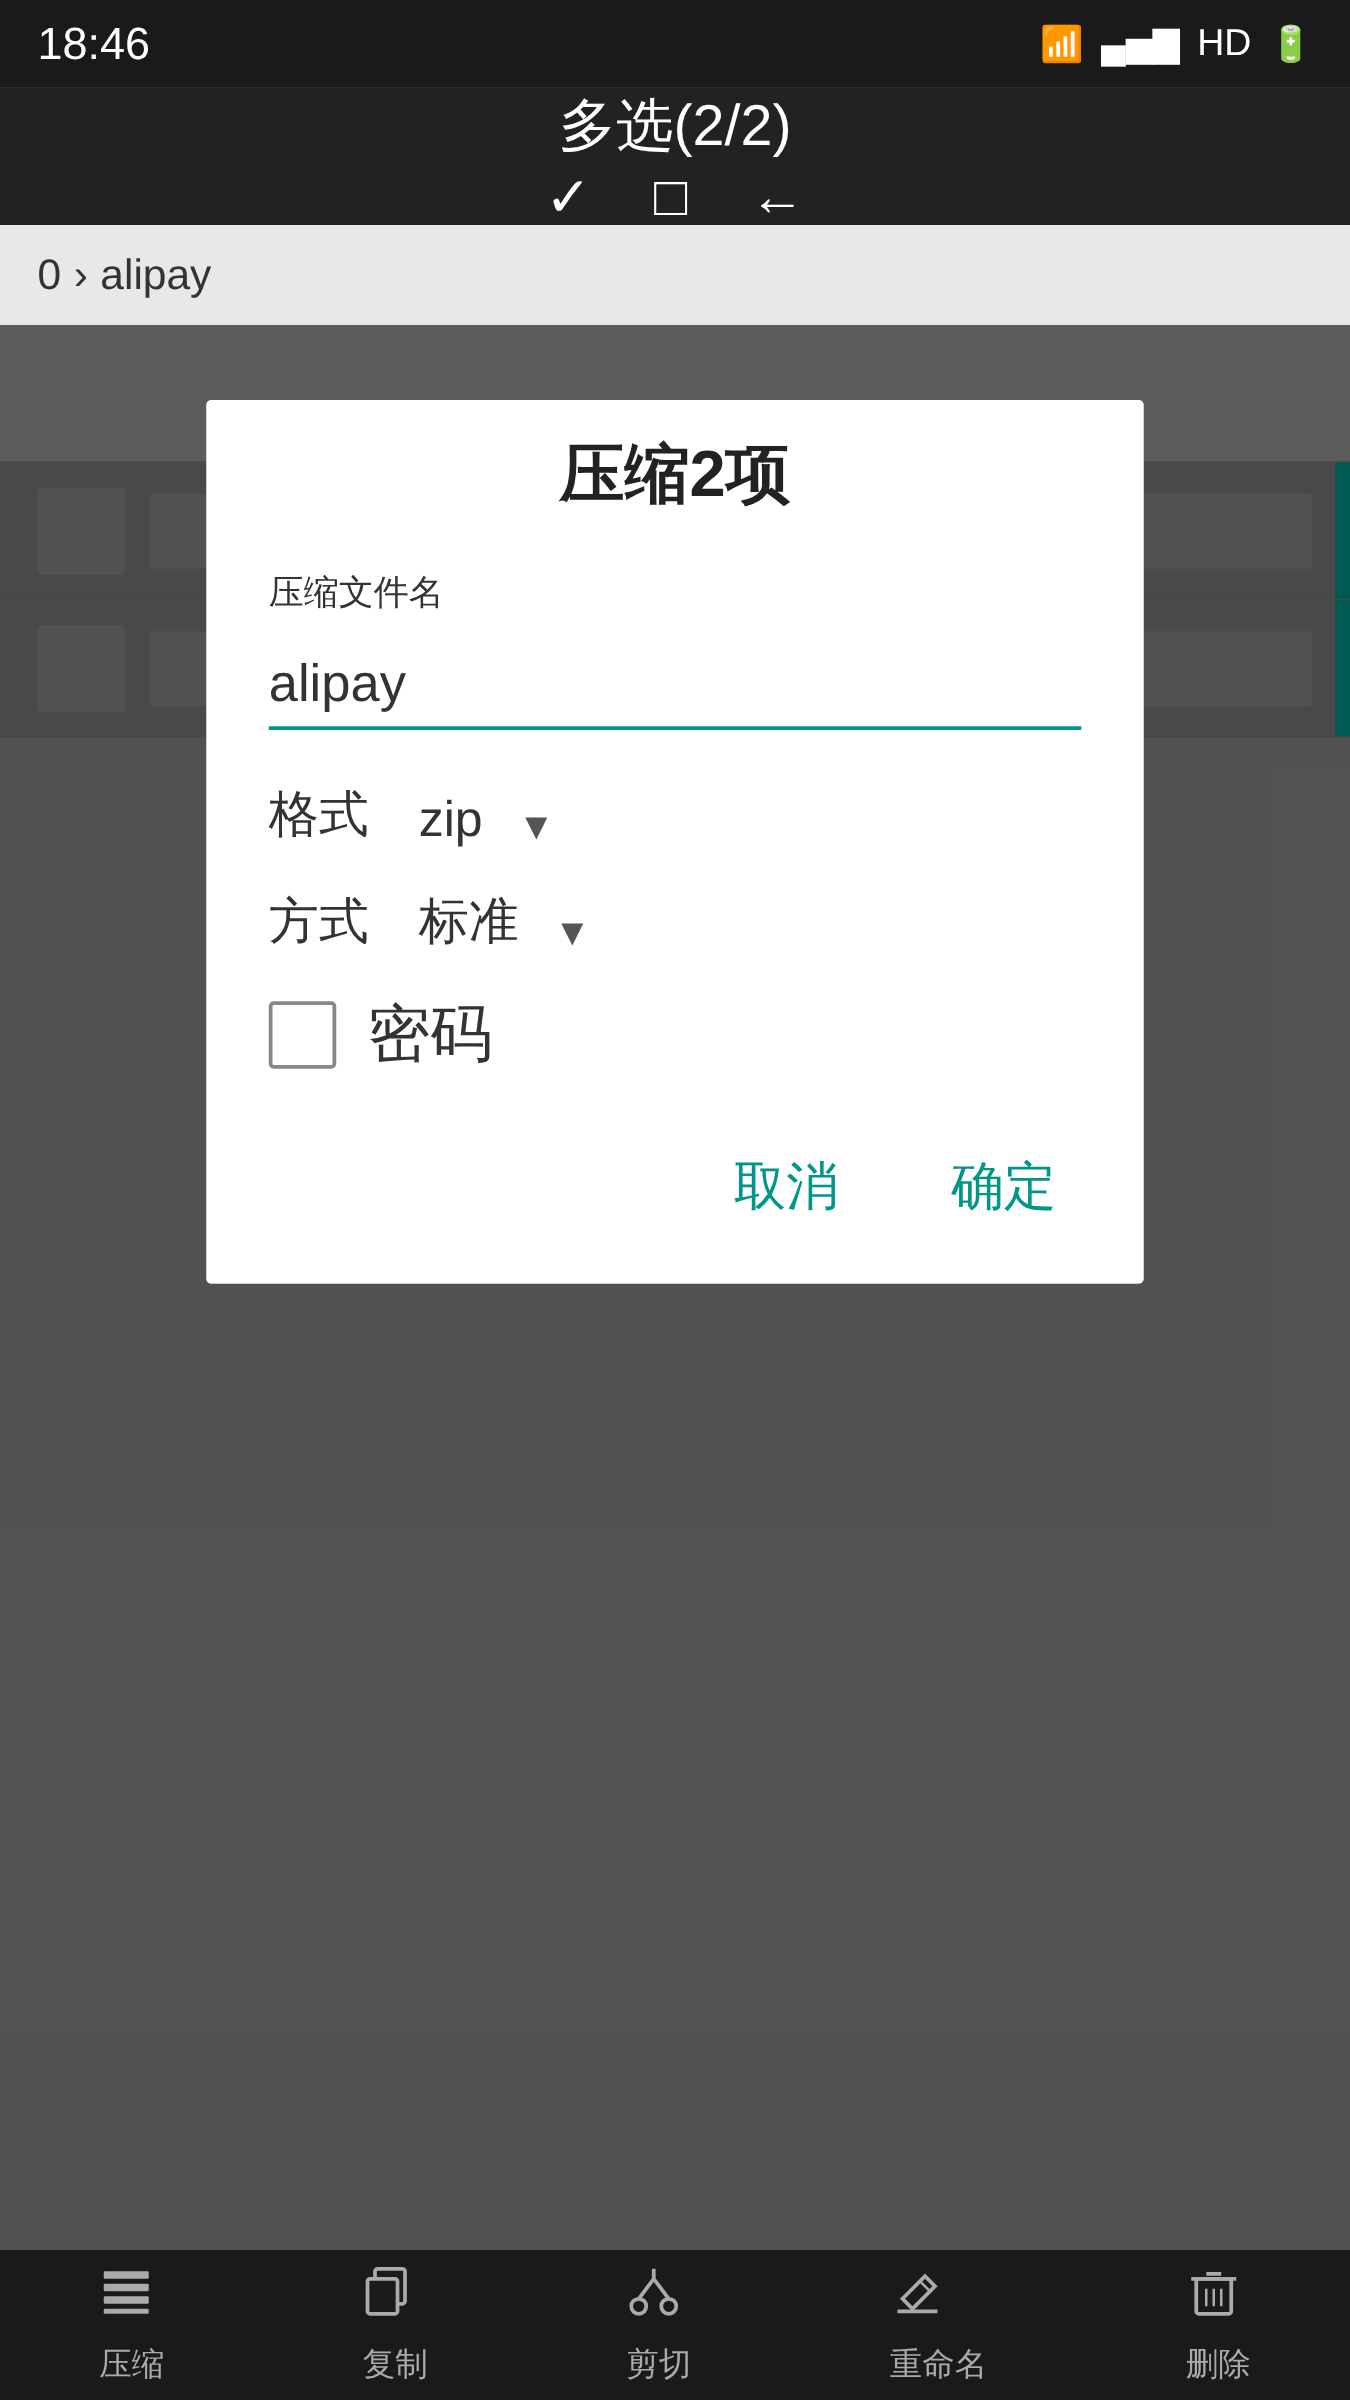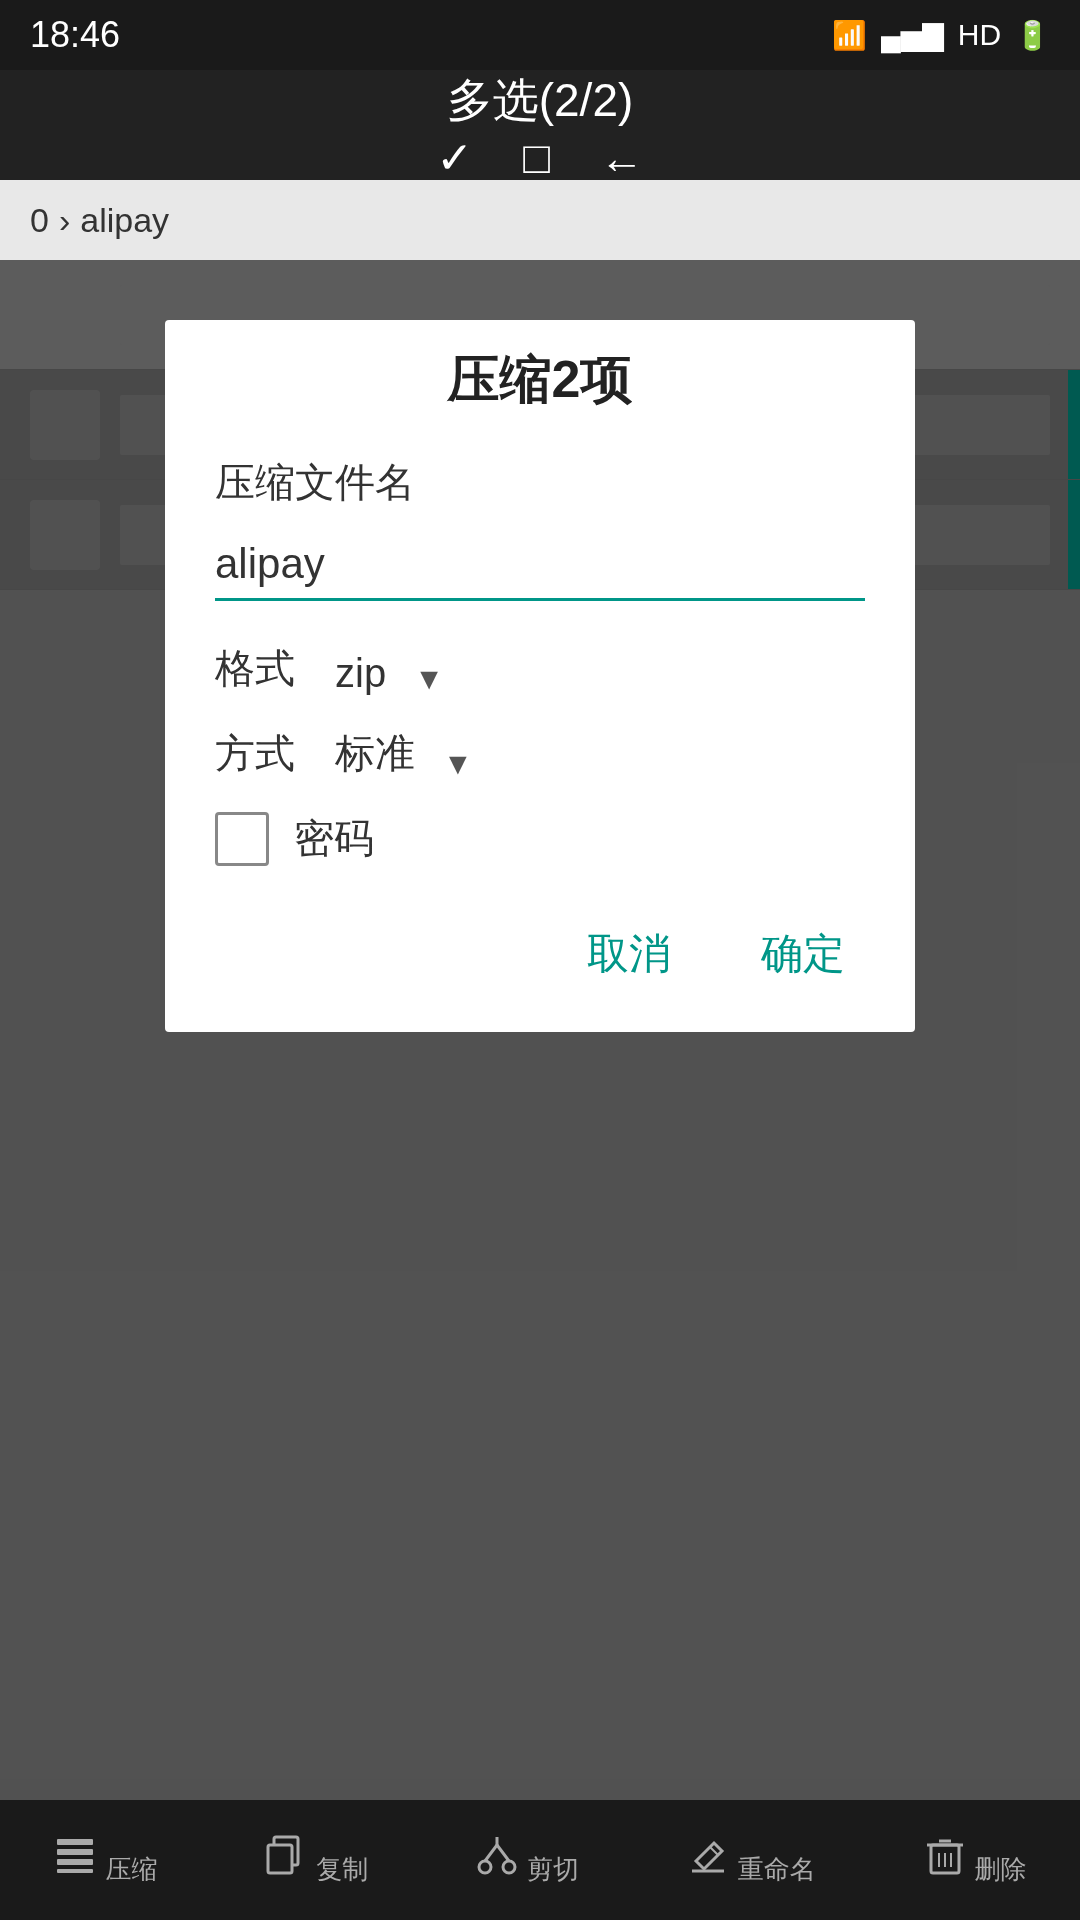--- a/index.html
+++ b/index.html
@@ -143,21 +143,21 @@
 
     #dialog-title {
       font-size: 52px;
       font-weight: bold;
       color: #222;
       margin-bottom: 40px;
       text-align: center;
     }
 
     #dialog-subtitle {
-      font-size: 40px;
+      font-size: 28px;
       color: #333;
       margin-bottom: 20px;
     }
 
     #dialog-input {
       width: 100%;
       font-size: 42px;
       color: #333;
       border: none;
       border-bottom: 3px solid #009688;
@@ -201,21 +201,21 @@
     .checkbox-box {
       width: 54px;
       height: 54px;
       border: 3px solid #888;
       border-radius: 4px;
       background: white;
       cursor: pointer;
     }
 
     .checkbox-label {
-      font-size: 40px;
+      font-size: 50px;
       color: #333;
     }
 
     .dialog-buttons {
       display: flex;
       justify-content: flex-end;
       gap: 50px;
     }
 
     .dialog-btn {
@@ -235,22 +235,22 @@
       width: 100%;
       height: 120px;
       background: #1a1a1a;
       display: flex;
       align-items: center;
       justify-content: space-around;
     }
 
     .toolbar-item {
       display: flex;
-      flex-direction: row;
-      align-items: flex-end;
+      flex-direction: column;
+      align-items: flex-start;
       gap: 8px;
       cursor: pointer;
     }
 
     .toolbar-icon {
       font-size: 44px;
       color: #aaa;
     }
 
     .toolbar-label {

